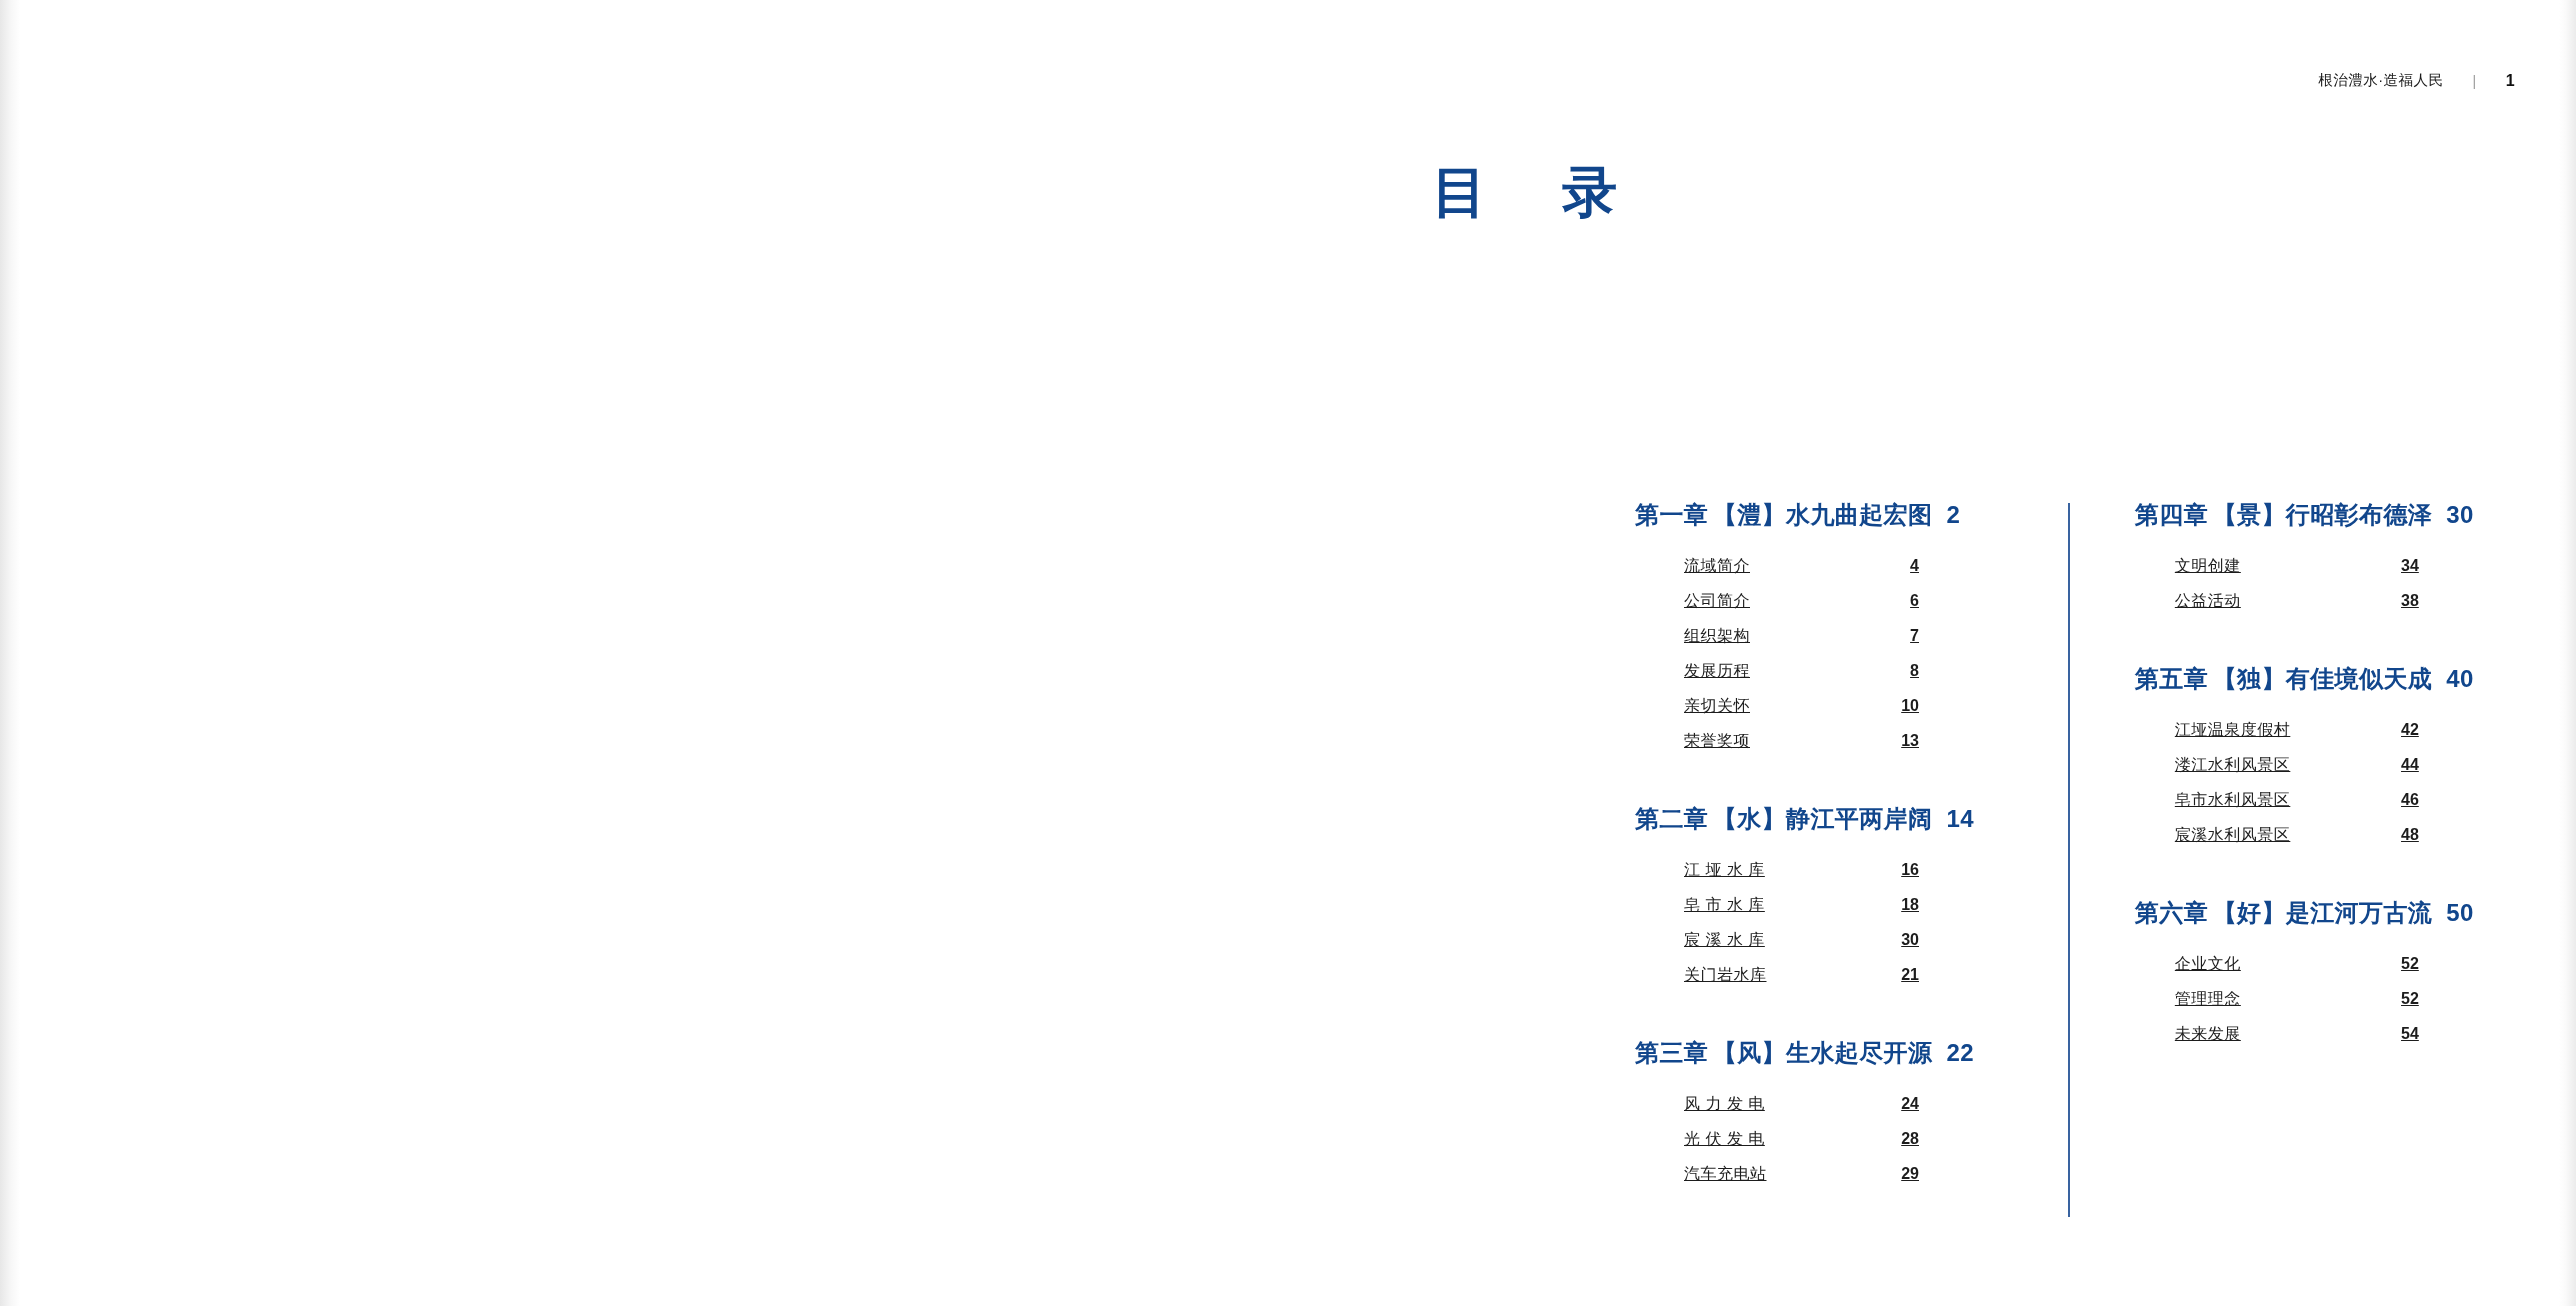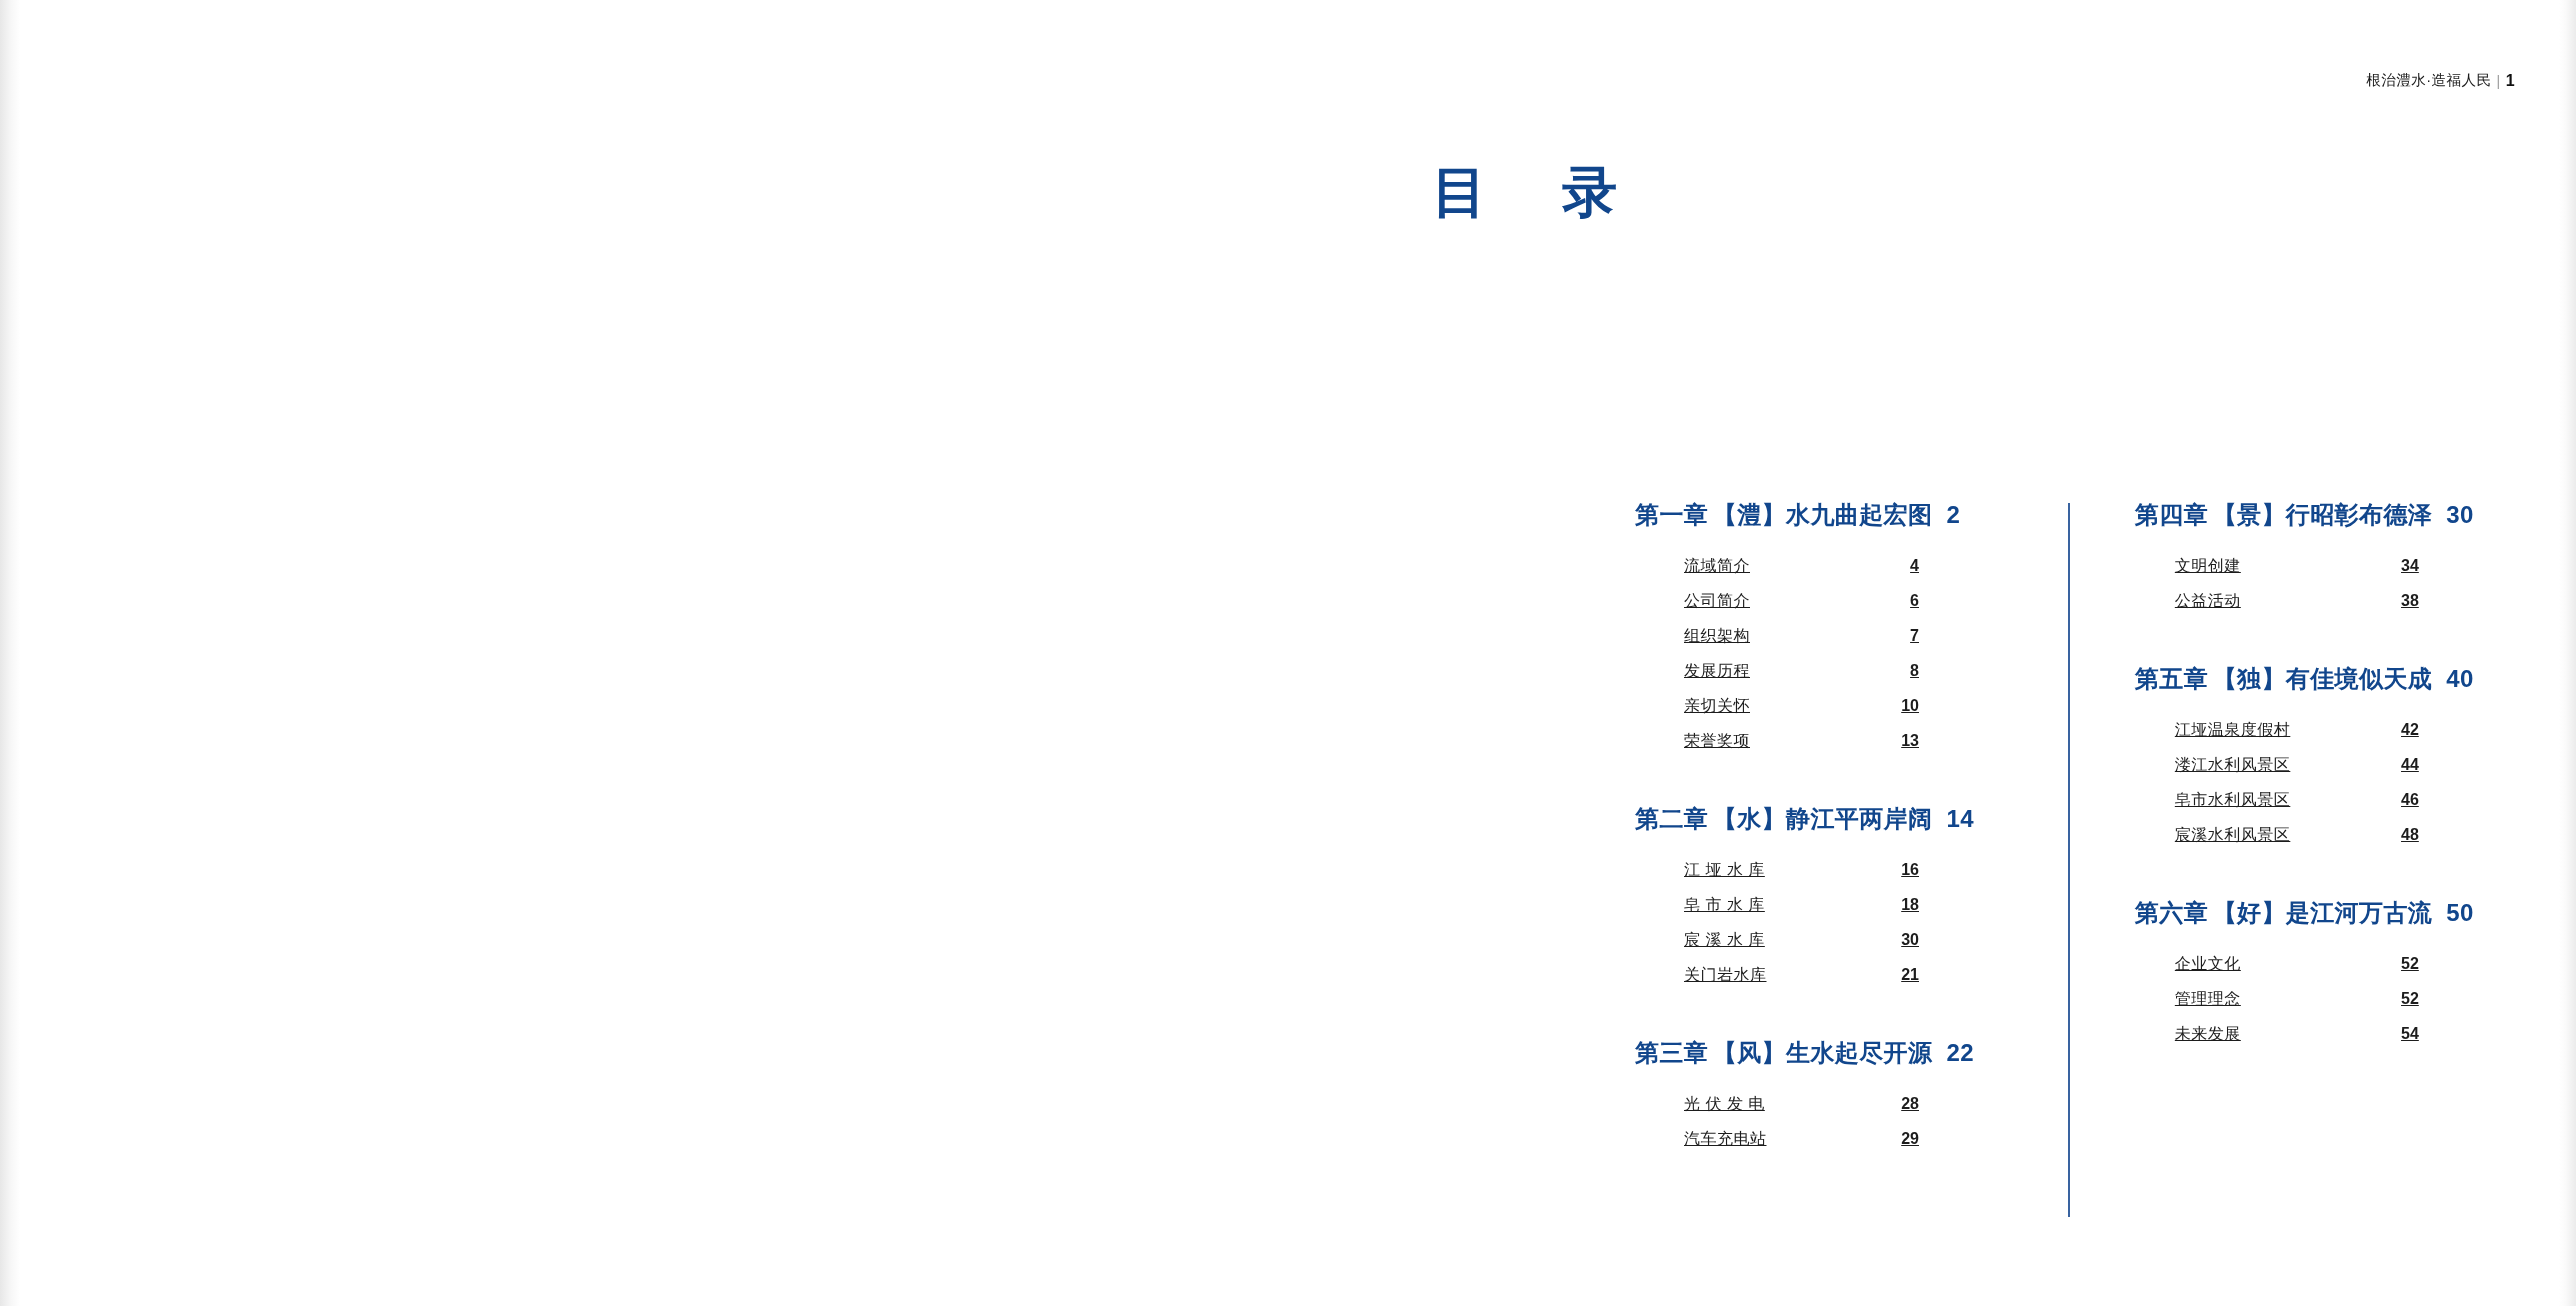--- a/index.html
+++ b/index.html
@@ -29,21 +29,21 @@
     background: linear-gradient(to left, #ebebeb 0%, #fafafa 60%, #ffffff 100%);
   }
 
   
   .running-header {
     position: absolute;
     top: 71px;
     right: 61px;
     display: flex;
     align-items: center;
-    gap: 2px;
+    gap: 26px;
     color: #1b1b1b;
     font-size: 14.6px;
     letter-spacing: 0.4px;
     margin-left: 15px;
   }
   .running-header .rh-sep {
     color: #9a9a9a;
     font-size: 14px;
     padding: 0 3.1px;
   }
@@ -224,20 +224,24 @@
           </div>
         </div>
         <div class="chapter-block">
           <div class="chapter-head">
             <span class="ch-num">第三章</span>
             <span class="ch-name">【风】生水起尽开源</span>
             <span class="ch-page">22</span>
           </div>
           <div class="entries">
             <div class="entry">
+              <span class="e-label">风 力 发 电</span>
+              <span class="e-page">24</span>
+            </div>
+            <div class="entry">
               <span class="e-label">光 伏 发 电</span>
               <span class="e-page">28</span>
             </div>
             <div class="entry">
               <span class="e-label">汽车充电站</span>
               <span class="e-page">29</span>
             </div>
           </div>
         </div>
       </div>

